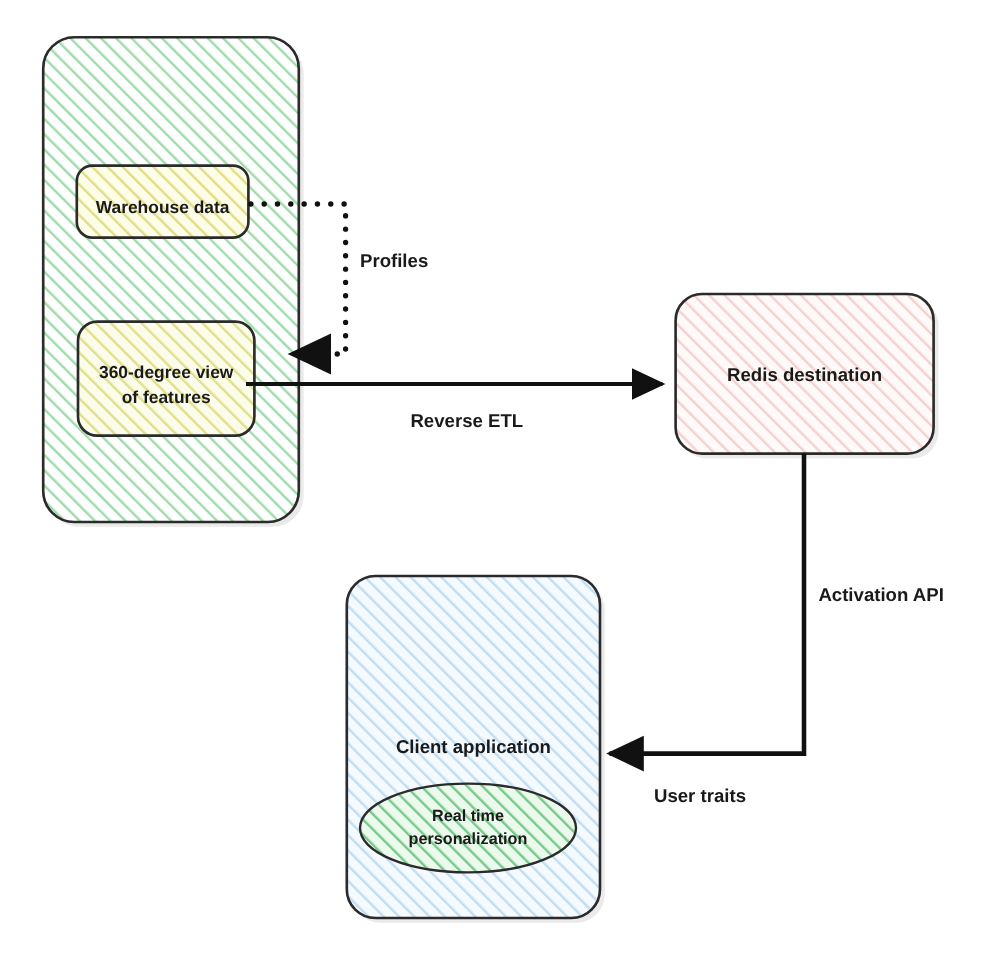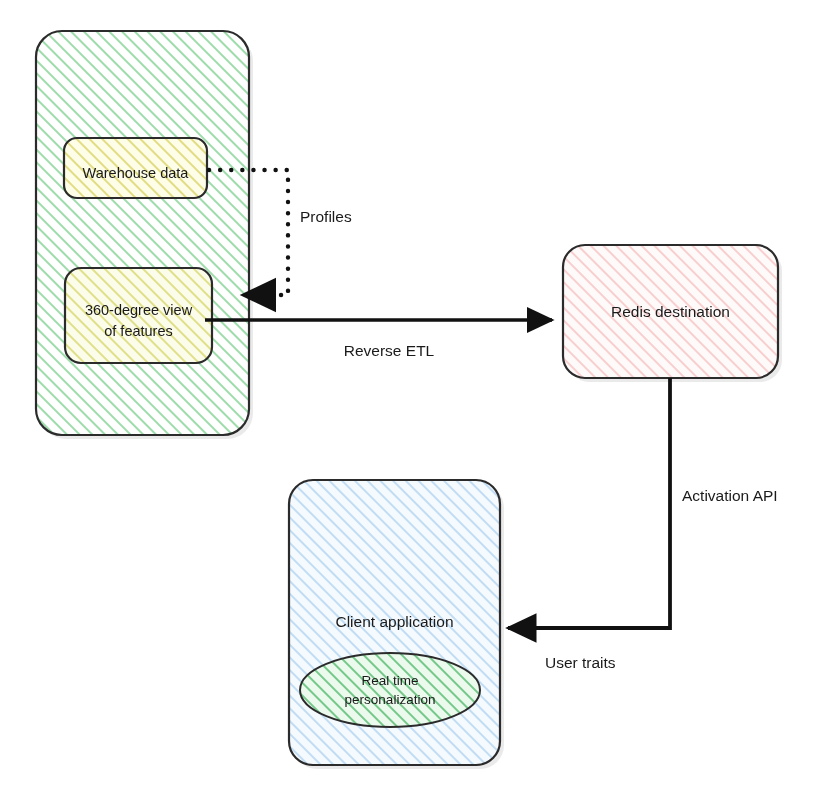--- a/index.html
+++ b/index.html
@@ -11,20 +11,21 @@
     font-family: "Liberation Sans", sans-serif;
     width: 836px;
     height: 794px;
     overflow: hidden;
   }
   #canvas {
     position: relative;
     width: 836px;
     height: 564px;
     background: #ffffff;
+    font-weight: bold;
   }
   #diagram-svg {
     position: absolute;
     top: 0;
     left: 0;
     width: 836px;
     height: 794px;
   }
   .node-label {
     font-family: "Liberation Sans", sans-serif;

